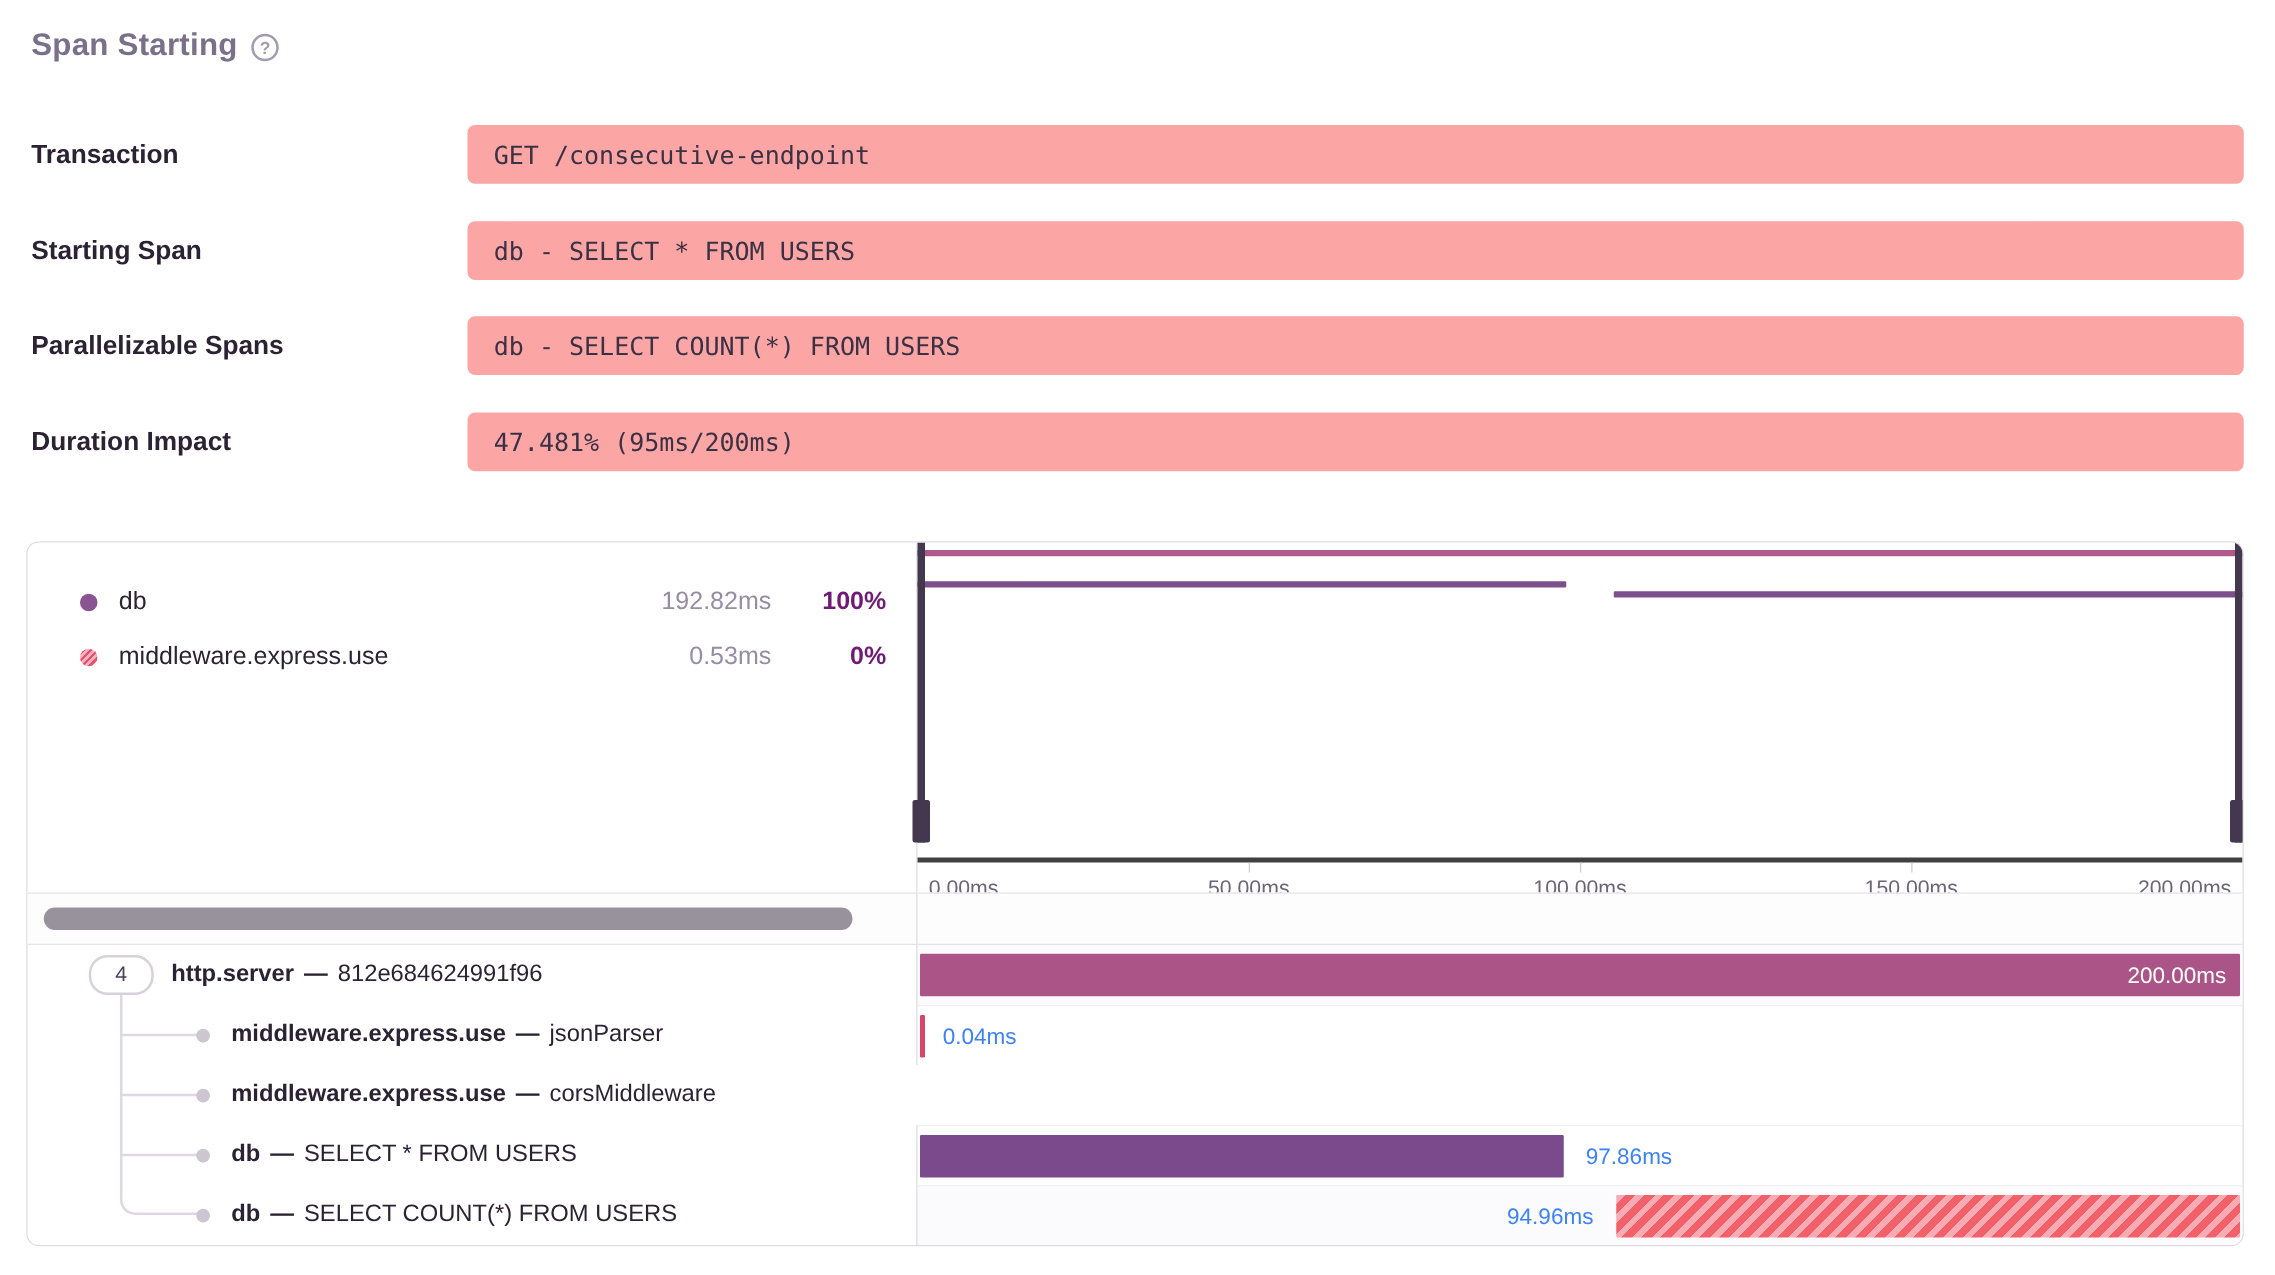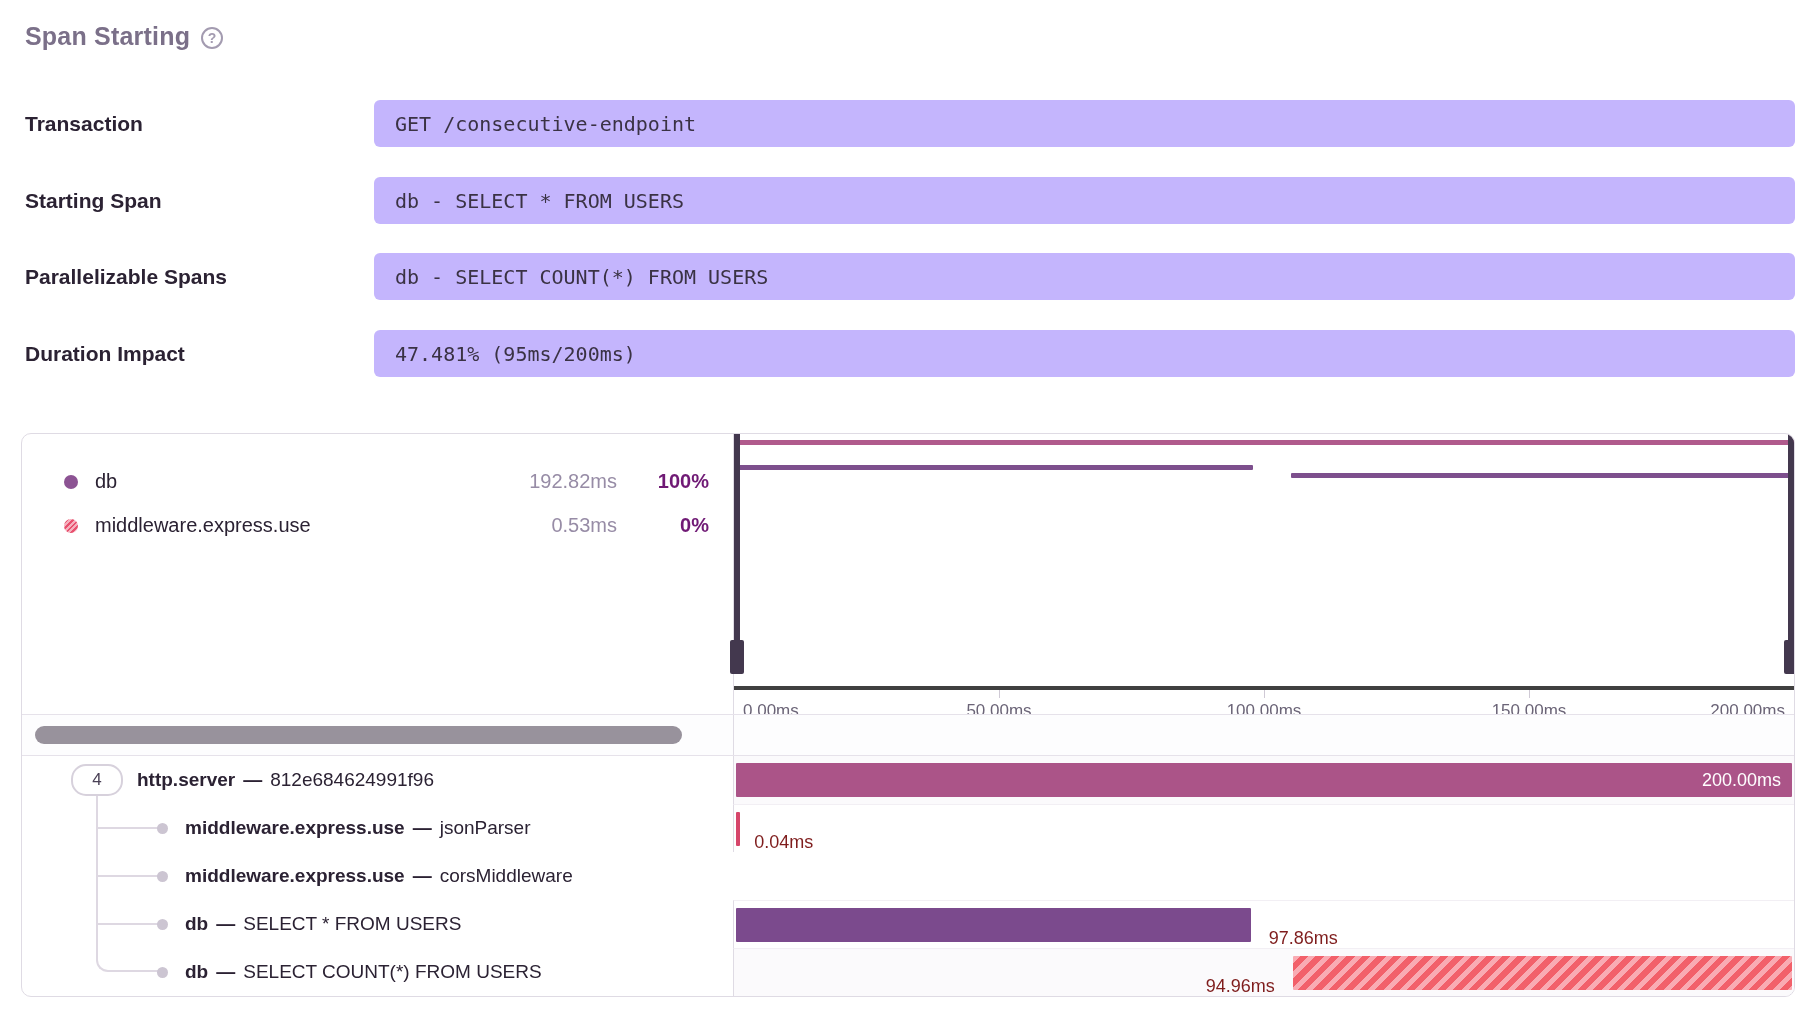--- a/index.html
+++ b/index.html
@@ -11,21 +11,21 @@
   .title-row { position:absolute; left:25px; top:22px; display:flex; align-items:center; gap:11px; }
   .page-title { font-size:25px; font-weight:bold; color:#7b7089; letter-spacing:.2px; }
   .help-icon { width:22px; height:22px; border:2px solid #a39bb0; border-radius:50%;
     color:#a39bb0; font-size:14px; font-weight:bold; display:flex; align-items:center;
     justify-content:center; margin-top:2px; }
 
   
   .kv-row { position:absolute; left:0; width:1820px; height:47px; }
   .kv-label { position:absolute; left:25px; top:0; height:47px; display:flex; align-items:center;
     font-size:21px; font-weight:bold; color:#2b2233; }
-  .kv-value { position:absolute; left:374px; top:0; width:1421px; height:47px; background:#c4b5fd;
+  .kv-value { position:absolute; left:374px; top:0; width:1421px; height:47px; background:#fca5a5;
     border-radius:6px; display:flex; align-items:center; padding-left:21px;
     font-family:"DejaVu Sans Mono", monospace; font-size:20px; color:#3a3244; }
 
   
   .panel { position:absolute; left:21px; top:433px; width:1774px; height:564px;
     border:1px solid #dfdbe4; border-radius:10px; background:#fff; overflow:hidden; }
   .divided { border-left:1px solid #dfdbe4; }
 
   
   .legend-cell { position:absolute; left:0; top:0; width:711px; height:280px; padding:36px 24px 0 42px; }
@@ -78,22 +78,22 @@
   .elbow { position:absolute; left:74px; top:-1px; width:66px; height:25px;
     border-left:2px solid #ded8e2; border-bottom:2px solid #ded8e2; border-bottom-left-radius:12px; }
   .node-dot { position:absolute; left:135px; top:19px; width:11px; height:11px; border-radius:50%; background:#ccc5d2; }
 
   .bar { position:absolute; top:7px; height:34px; border-radius:1px; }
   .bar-magenta { background:#ab5488; display:flex; align-items:center; justify-content:flex-end; }
   .bar-red { background:#d6456a; }
   .bar-purple { background:#7b4a8d; }
   .bar-hatch { background:repeating-linear-gradient(135deg,#f9abb3 0 5px,#f2606a 5px 11px); }
   .bar-inside-label { color:#ffffff; font-size:18px; padding-right:11px; }
-  .bar-label { position:absolute; top:13px; height:48px; display:flex; align-items:center;
-    font-size:18px; color:#7f1d1d; white-space:nowrap; }
+  .bar-label { position:absolute; top:0; height:48px; display:flex; align-items:center;
+    font-size:18px; color:#3b82f6; white-space:nowrap; }
 </style>
 </head>
 <body>
 
 <div class="stage">
 
   <div class="title-row">
     <div class="page-title">Span Starting</div>
     <div class="help-icon">?</div>
   </div>

